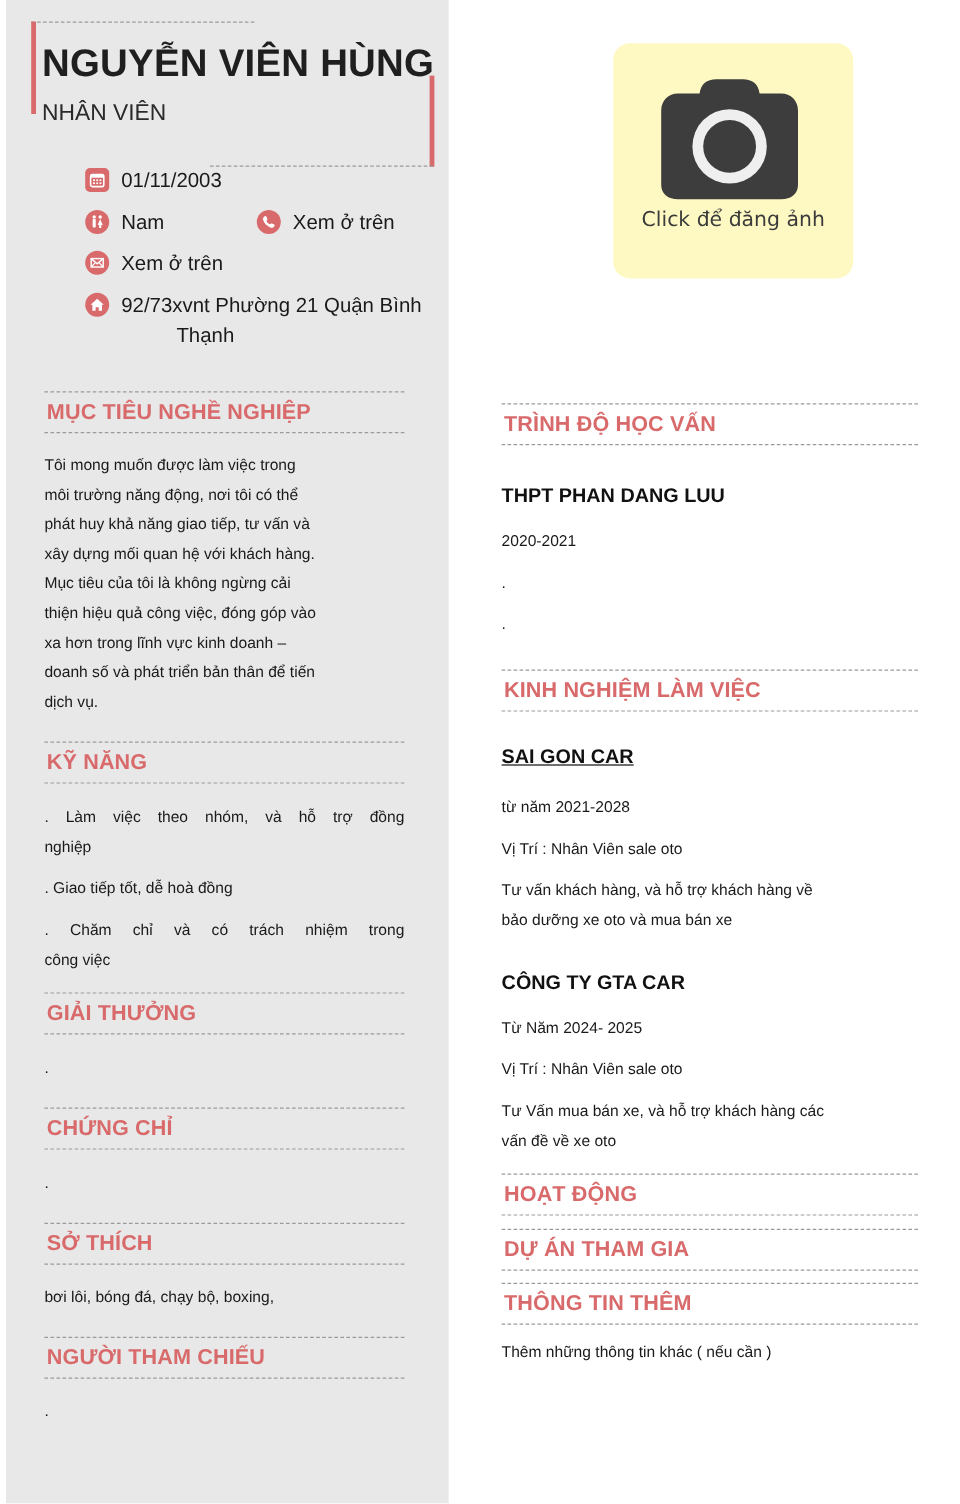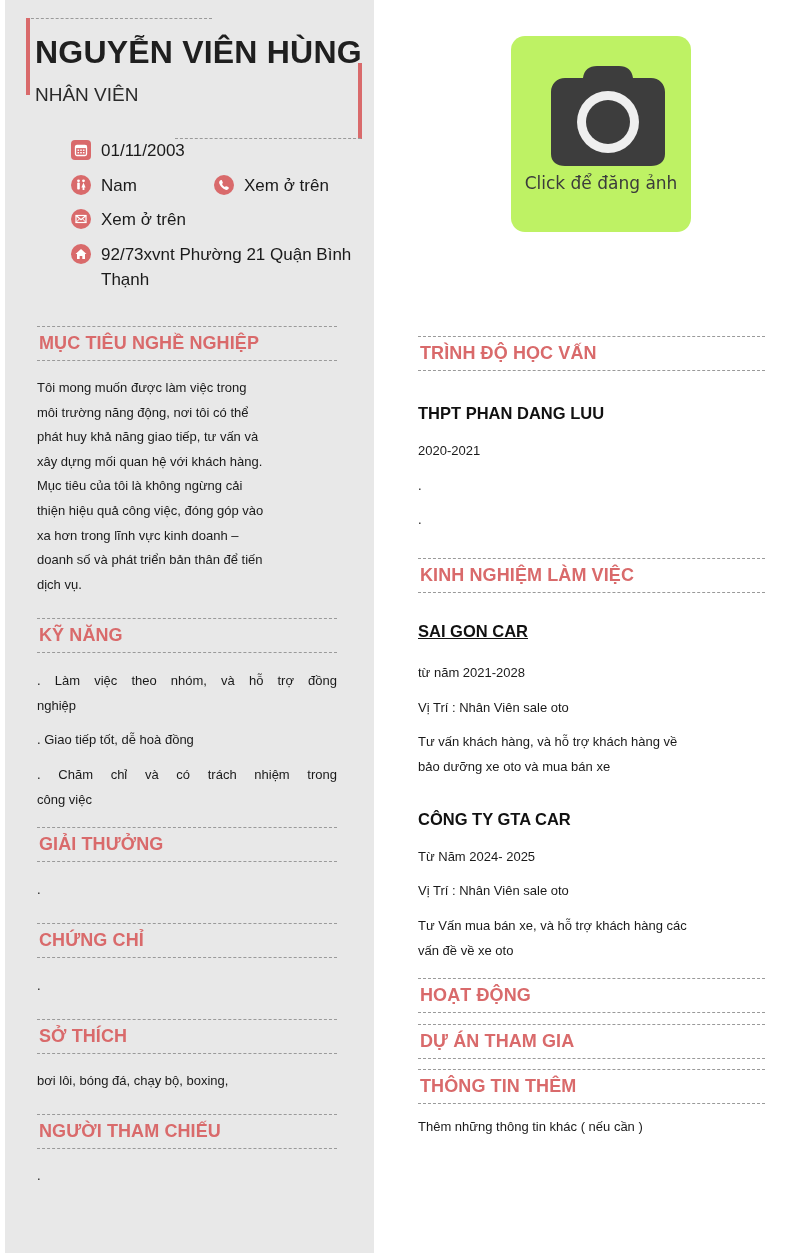--- a/index.html
+++ b/index.html
@@ -26,21 +26,21 @@
     
     .section-heading { position: absolute; border-top: 1px dashed #9a9a9a; border-bottom: 1px dashed #9a9a9a; height: 35px; }
     .section-heading span { position: absolute; left: 2px; top: 6px; font-size: 18px; font-weight: bold; color: #d96a6b; white-space: nowrap; letter-spacing: 0.1px; }
     .left-heading { left: 37px; width: 300px; }
     .right-heading { left: 418px; width: 347px; }
 
     .body-text { position: absolute; font-size: 13px; line-height: 24.6px; color: #1a1a1a; }
     .bold-title { position: absolute; font-size: 16.5px; font-weight: bold; color: #111; }
 
     
-    .photo-box { position: absolute; left: 511px; top: 36px; width: 180px; height: 196px; border-radius: 14px; background: #bef264; cursor: pointer; }
+    .photo-box { position: absolute; left: 511px; top: 36px; width: 200px; height: 196px; border-radius: 14px; background: #fef9c3; cursor: pointer; }
     .photo-caption { position: absolute; left: 0; width: 100%; top: 137px; text-align: center; font-size: 17px; color: #3b3b3b; font-family: "DejaVu Sans", sans-serif; }
 
     .watermark { position: absolute; left: 673px; top: 1275px; font-family: Liberation Serif, serif; font-size: 15px; color: #15803d; }
   </style>
 </head>
 <body>
 
 <div class="left-panel"></div>
 <div class="right-panel"></div>
 
@@ -107,21 +107,21 @@
 </div>
 
 <div class="contact-row" style="left:35px; top:242px;">
   <span class="contact-icon">
     <svg viewBox="0 0 14 14">
         <path d="M7 2 L12.5 7 L11 7 L11 12 L8.3 12 L8.3 9 L5.7 9 L5.7 12 L3 12 L3 7 L1.5 7 Z" fill="#fff"></path>
       </svg>
   </span>
   <span style="display:block;">
     <span style="display:block;">92/73xvnt Phường 21 Quận Bình</span>
-    <span style="display:block;">Thạnh</span>
+    <span style="display:block;margin-left:46px;">Thạnh</span>
   </span>
 </div>
 
 <div class="photo-box">
   <svg style="position:absolute; left:38px; top:28px;" width="118" height="104" viewBox="0 0 118 104">
     <path d="M34 14 C35 6 40 2 48 2 L70 2 C78 2 83 6 84 14 L102 14 C110 14 116 20 116 28 L116 90 C116 98 110 102 102 102 L16 102 C8 102 2 98 2 90 L2 28 C2 20 8 14 16 14 Z" fill="#3d3d3d"></path>
     <circle cx="59" cy="58" r="31" fill="#efefef"></circle>
     <circle cx="59" cy="58" r="22" fill="#3d3d3d"></circle>
   </svg>
   <div class="photo-caption">Click để đăng ảnh</div>

